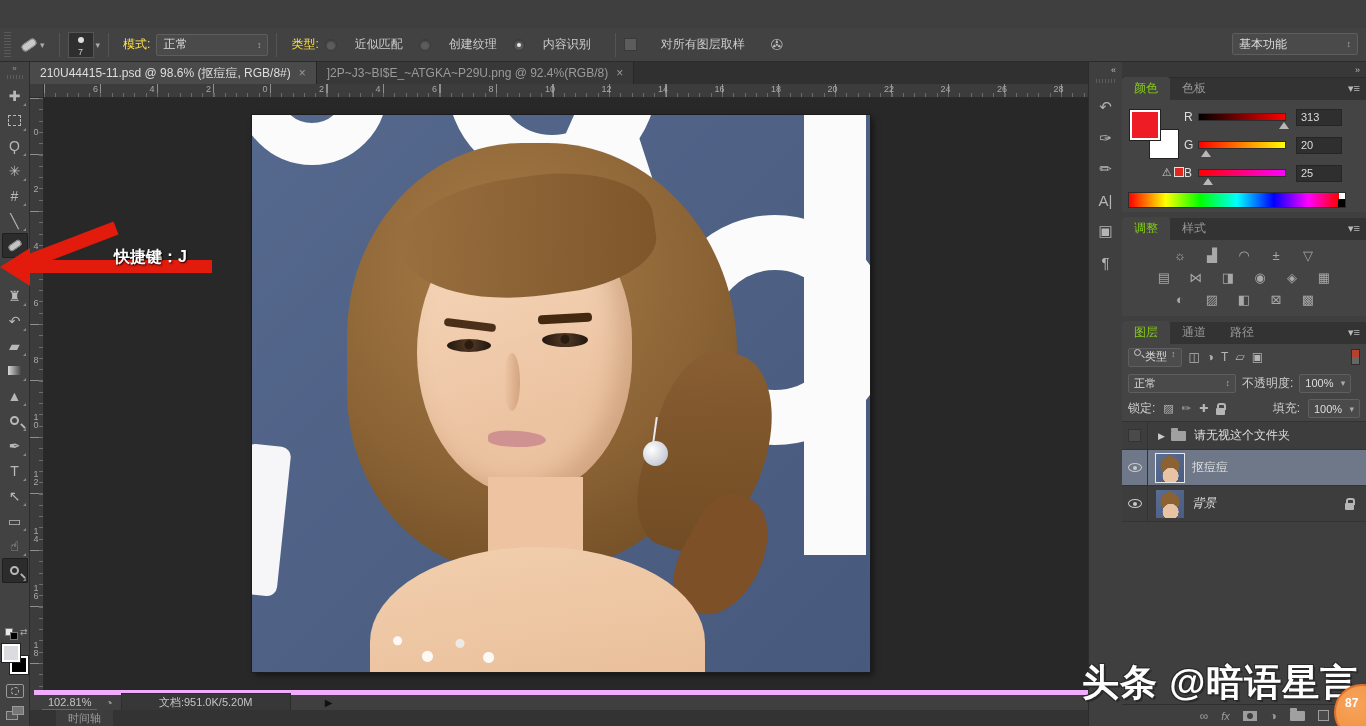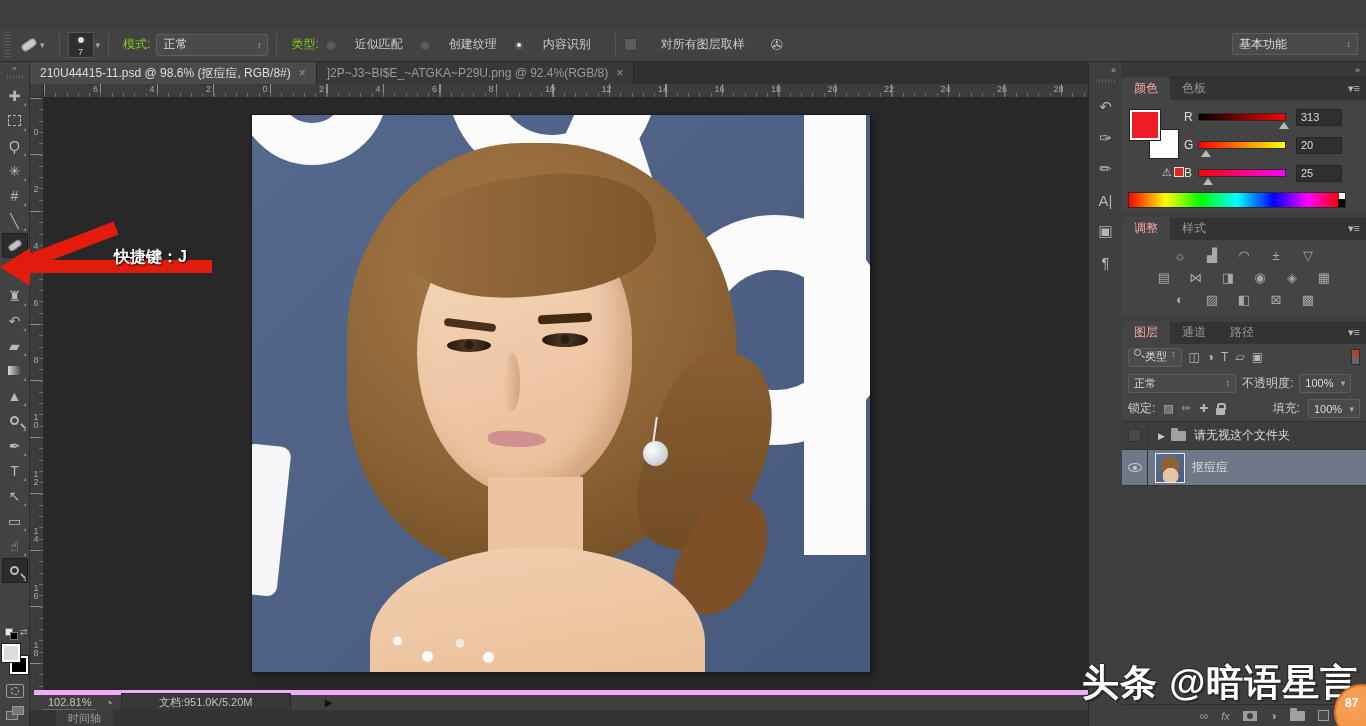--- a/index.html
+++ b/index.html
@@ -18,21 +18,21 @@
   
   .optionsbar { position:absolute; left:0; top:28px; width:1366px; height:34px; background:#424242; border-bottom:1px solid #2b2b2b; display:flex; align-items:center; font-size:12px; }
   .grip { width:7px; height:26px; margin:0 4px; background:repeating-linear-gradient(to bottom,#5a5a5a 0 1px,transparent 1px 3px); }
   .tool-preview { display:flex; align-items:center; gap:3px; padding:0 6px; }
   .bandage-lg { display:inline-block; width:16px; height:8px; border-radius:5px; background:#c9c9c9; transform:rotate(-35deg); box-shadow:inset 0 0 0 1px #8a8a8a; }
   .caret { font-size:9px; color:#aaa; }
   .vsep { width:1px; height:24px; background:#545454; margin:0 8px; }
   .brushbox { width:26px; height:26px; background:#2f2f2f; border:1px solid #555; text-align:center; position:relative; }
   .brushbox .dot { display:block; width:6px; height:6px; margin:4px auto 1px; border-radius:50%; background:#ddd; }
   .brushbox .num { font-size:9px; color:#ccc; }
-  .opt-label { margin:0 6px; color:#84cc16; }
+  .opt-label { margin:0 6px; color:#fde047; }
   .dropdown { display:flex; align-items:center; justify-content:space-between; background:#4a4a4a; border:1px solid #5e5e5e; border-radius:2px; height:22px; padding:0 6px; color:#ddd; }
   .dd-mode { width:112px; }
   .radio { display:flex; align-items:center; gap:18px; margin-right:16px;justify-content:space-between; }
   .radio .rb { width:12px; height:12px; border-radius:50%; background:#5c5c5c; border:1px solid #3a3a3a; box-shadow:inset 0 1px 2px #333; position:relative; }
   .radio .rb.on::after { content:''; position:absolute; left:3px; top:3px; width:4px; height:4px; border-radius:50%; background:#e8e8e8; }
   .checkbox { width:13px; height:13px; background:#5c5c5c; border:1px solid #3a3a3a; margin-right:6px; }
   .pressure { font-size:15px; color:#bbb; margin-left:10px; }
   .workspace { position:absolute; right:8px; top:5px; width:126px; }
 
   
@@ -124,21 +124,21 @@
   
   .dockstrip { position:absolute; left:1088px; top:62px; width:34px; height:664px; background:#3f3f3f; border-left:1px solid #2c2c2c; display:flex; flex-direction:column; align-items:center; }
   .dockstrip .hdr { font-size:9px; color:#bbb; align-self:flex-end; padding:3px 6px 2px 0; }
   .dockstrip .grip2 { width:20px; height:4px; background:repeating-linear-gradient(to right,#5d5d5d 0 1px,transparent 1px 3px); margin:2px 0 6px; }
   .dockicon { width:26px; height:26px; margin:5px 0; display:flex; align-items:center; justify-content:center; color:#b5b5b5; font-size:15px; }
 
   .panels { position:absolute; left:1122px; top:62px; width:244px; height:664px; background:#3f3f3f; }
   .dockhdr { height:16px; background:#383838; border-bottom:1px solid #2c2c2c; color:#bbb; font-size:9px; text-align:right; padding:3px 6px 0 0; }
   .ptabs { display:flex; height:22px; background:#333; align-items:flex-end; position:relative; }
   .ptab { padding:3px 12px; font-size:12px; }
-  .ptab.on { background:#444; color:#fca5a5; border-radius:3px 3px 0 0; }
+  .ptab.on { background:#444; color:#84cc16; border-radius:3px 3px 0 0; }
   .ptab.off { color:#979797; }
   .pmenu { position:absolute; right:6px; top:4px; color:#bbb; font-size:11px; }
   .pbody { background:#444; }
 
   
   .colorbody { position:relative; height:112px; }
   .cswatches { position:absolute; left:8px; top:10px; width:48px; height:48px; }
   .cswatches .fg { position:absolute; left:0; top:0; width:30px; height:30px; background:#ee1c25; border:2px solid #fff; outline:1px solid #222; z-index:2; }
   .cswatches .bg { position:absolute; right:0; bottom:0; width:28px; height:28px; background:#fff; border:2px solid #fff; outline:1px solid #222; }
   .crow { position:absolute; left:62px; display:flex; align-items:center; height:18px; font-size:12px; color:#ddd; }
@@ -543,20 +543,28 @@
           <i class="folder"></i>
           <span>请无视这个文件夹</span>
         </div>
         <div class="lrow layerrow selected">
           <span class="viscol">
               <i class="eye"></i>
             </span>
           <i class="mini framed"></i>
           <span>抠痘痘</span>
         </div>
+        <div class="lrow layerrow">
+          <span class="viscol">
+              <i class="eye"></i>
+            </span>
+          <i class="mini"></i>
+          <span class="bgname">背景</span>
+          <span class="padlock rowlock"></span>
+        </div>
       </div>
       <div class="lbottom">
         <span class="bico">∞</span>
         <span class="bico fxtext">fx</span>
         <span class="bico">
             <i class="maskicon"></i>
           </span>
         <span class="bico">◑</span>
         <span class="bico">
             <i class="folder" style="margin:0"></i>

